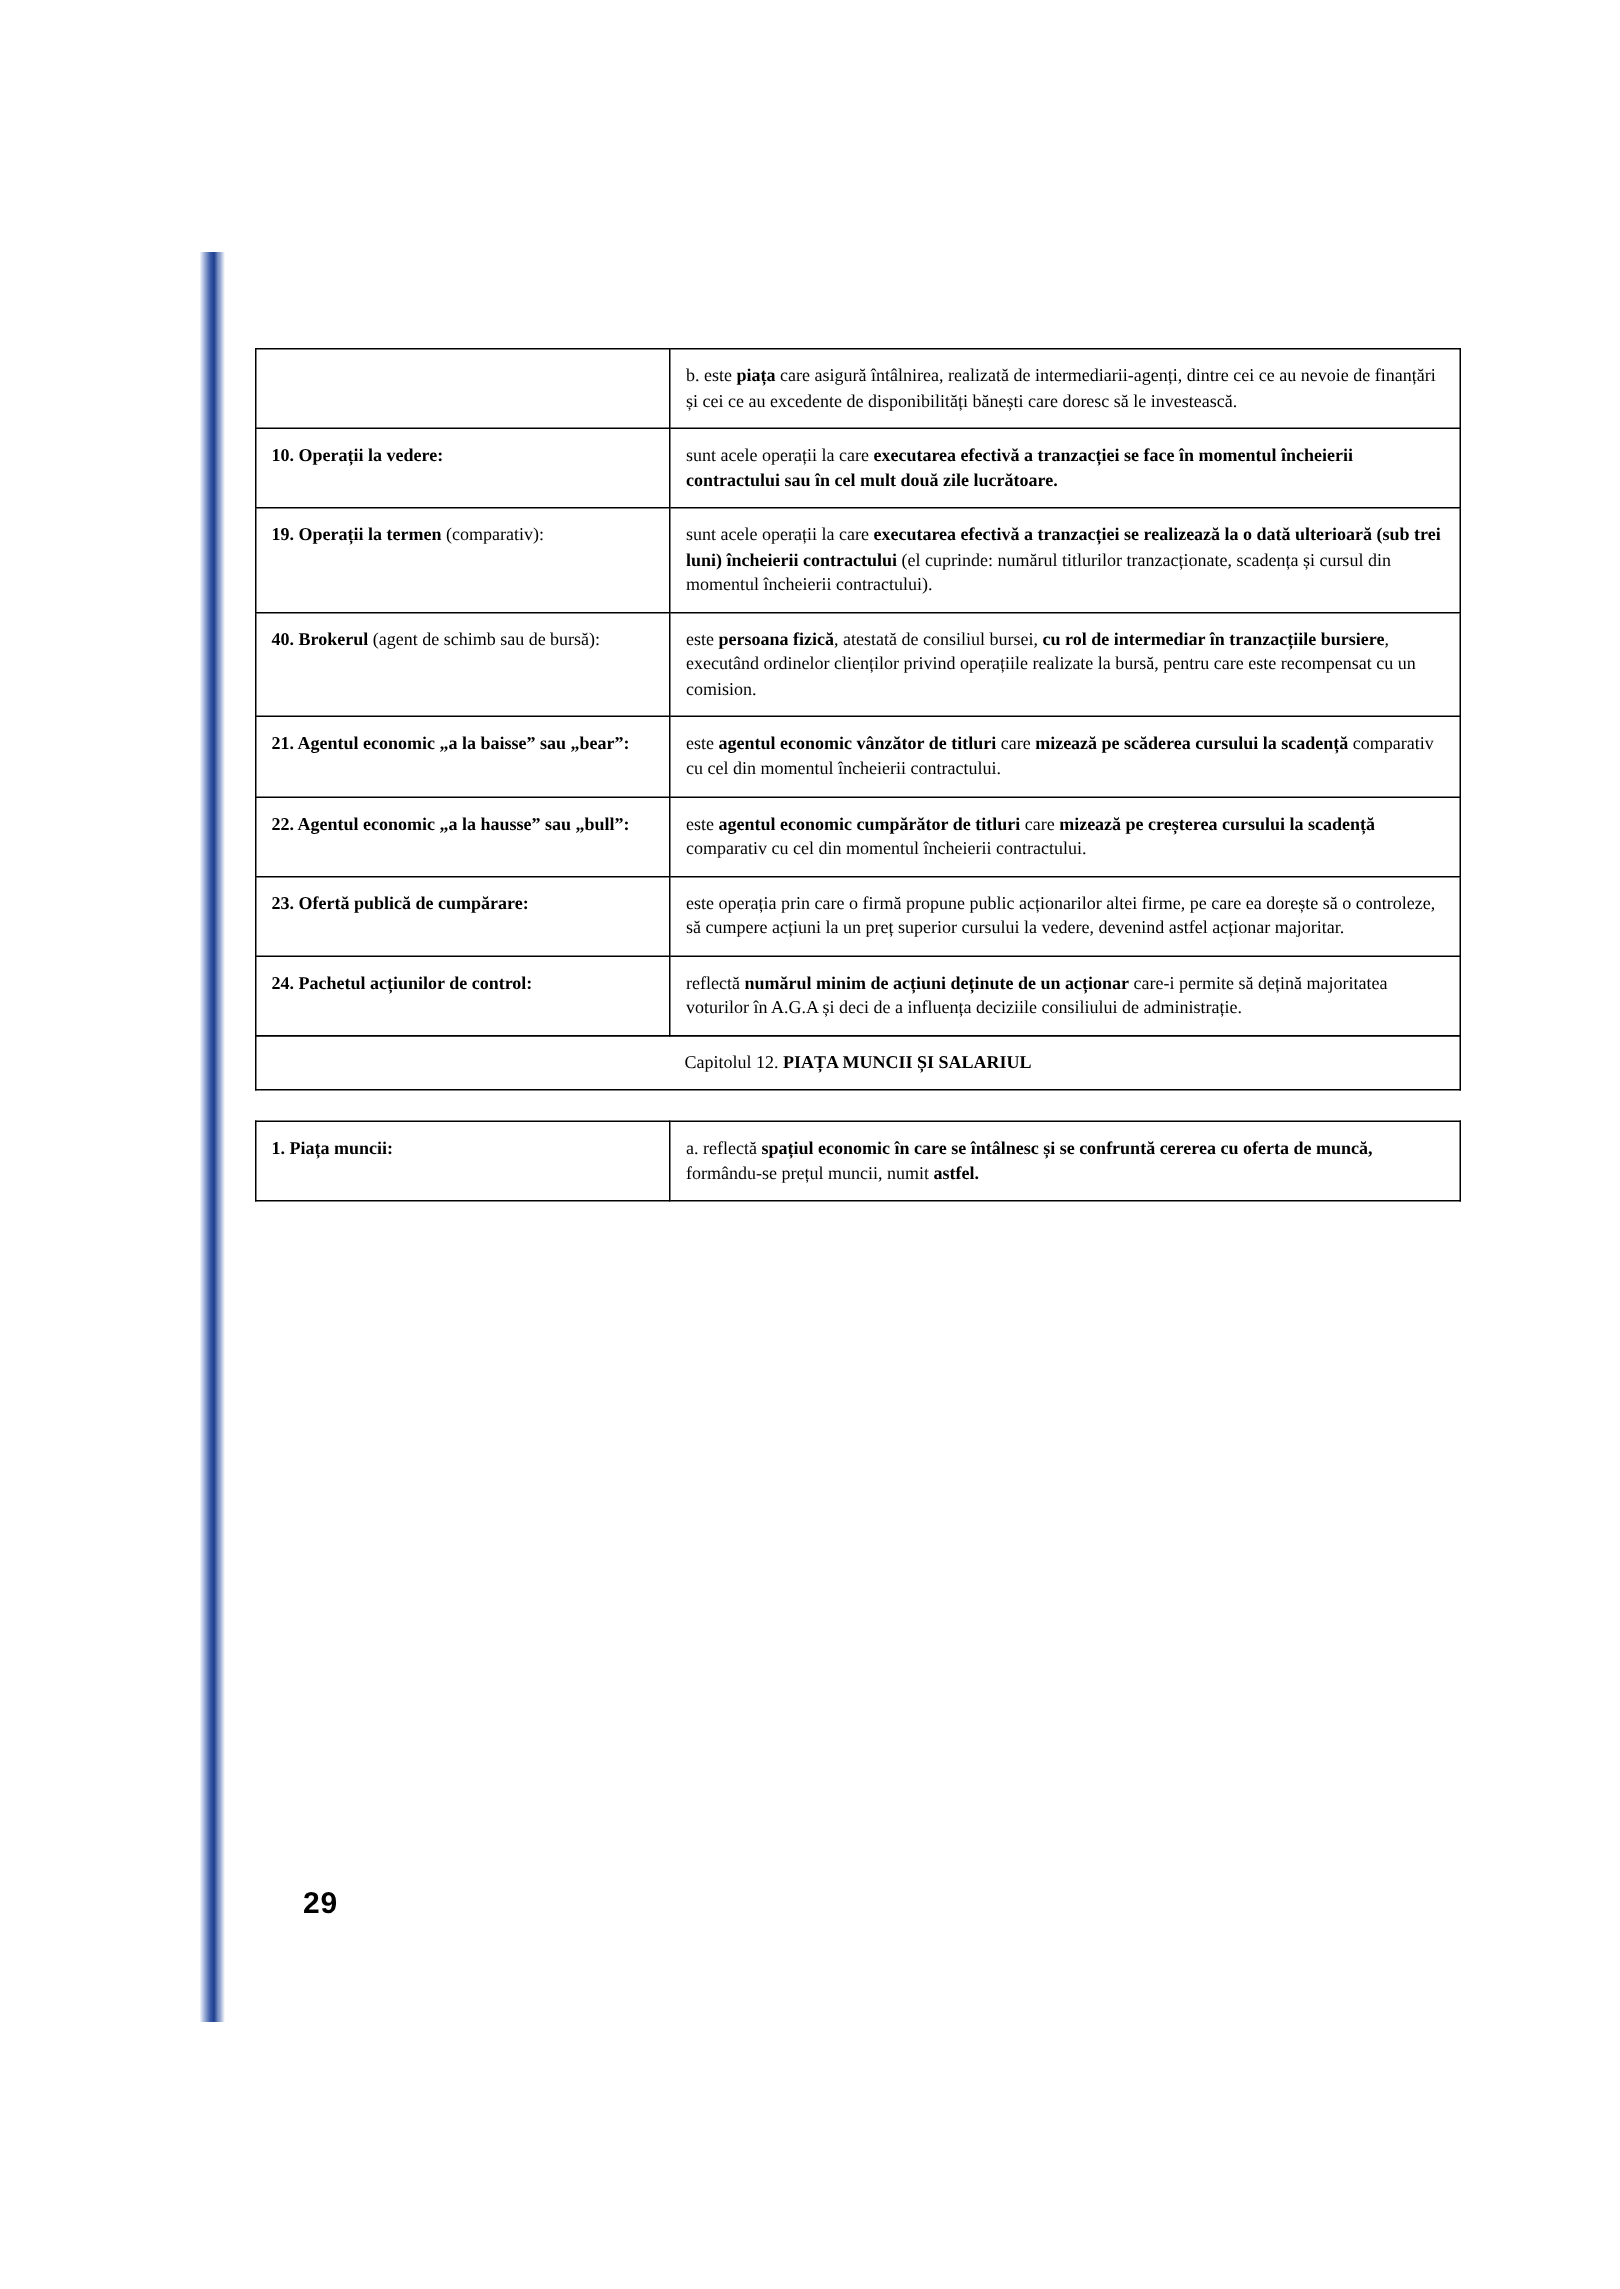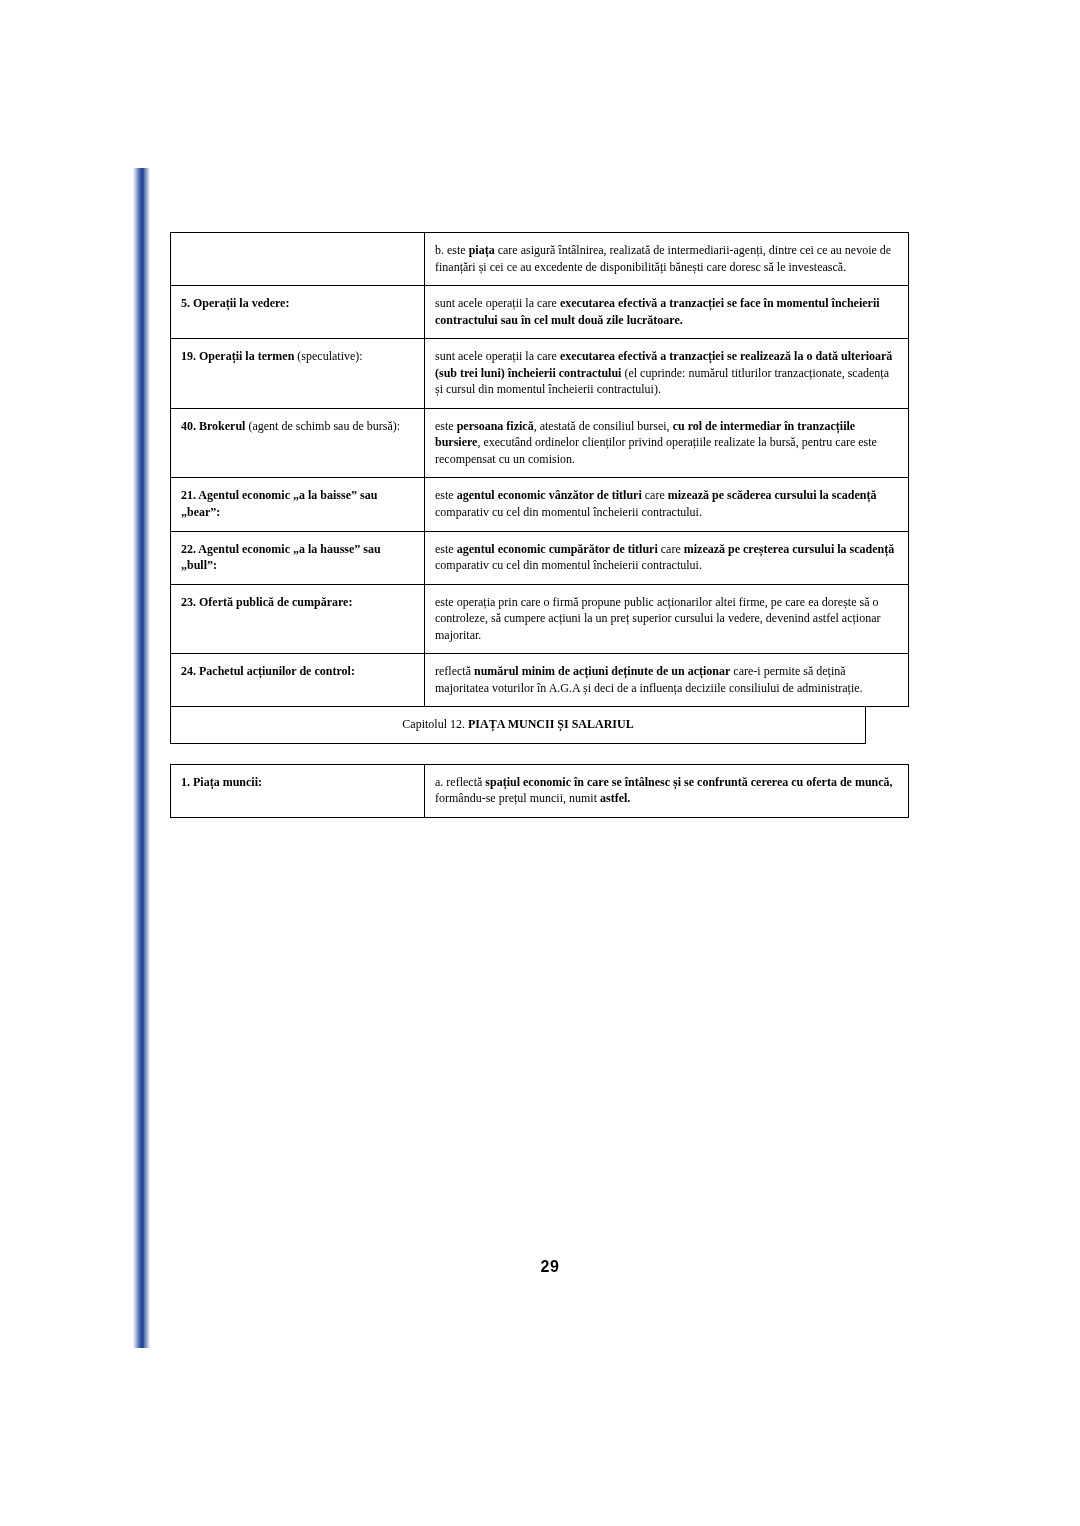--- a/index.html
+++ b/index.html
@@ -36,21 +36,21 @@
 
   .page {
     position: absolute;
     left: 170px;
     top: 232px;
     width: 696px;
   }
 
   table.gloss {
     border-collapse: collapse;
-    width: 696px;
+    width: 804px;
     table-layout: fixed;
   }
   table.gloss td {
     border: 1px solid #000000;
     vertical-align: top;
     padding: 9px 10px 10px 10px;
     font-size: 12px;
     line-height: 1.38;
   }
   td.term {
@@ -65,48 +65,47 @@
     font-size: 19px;
   }
   .b { font-weight: bold; }
   .u { }
 
   .page-number {
     position: absolute;
     left: 170px;
     top: 1258px;
     width: 696px;
-    text-align: center;
     font-family: "Liberation Sans", sans-serif;
     font-weight: bold;
-    font-size: 16px;
+    font-size: 20px;
     letter-spacing: 0.5px;
     padding-left: 32px;
   }
 </style>
 </head>
 <body>
 
 <div class="spine"></div>
 <div class="spine-edge"></div>
 
 <div class="page">
 
   <table class="gloss">
     <tbody id="rows-top">
         <tr>
           <td class="term"></td>
           <td class="def"><span>b. este </span><span class="b">piața</span><span> care asigură întâlnirea, realizată de intermediarii-agenți, dintre cei ce au nevoie de finanțări și cei ce au excedente de disponibilități bănești care doresc să le investească.</span></td>
         </tr>
         <tr>
-          <td class="term"><span class="b">5. Operații la vedere:</span></td>
+          <td class="term"><span class="b">10. Operații la vedere:</span></td>
           <td class="def"><span>sunt acele operații la care </span><span class="b">executarea efectivă a tranzacției se face în momentul încheierii contractului sau în cel mult două zile lucrătoare.</span></td>
         </tr>
         <tr>
-          <td class="term"><span class="b">19. Operații la termen</span><span> (speculative):</span></td>
+          <td class="term"><span class="b">19. Operații la termen</span><span> (comparativ):</span></td>
           <td class="def"><span>sunt acele operații la care </span><span class="b">executarea efectivă a tranzacției se realizează la o dată ulterioară (sub trei luni) încheierii contractului</span><span> (el cuprinde: numărul titlurilor tranzacționate, scadența și cursul din momentul încheierii contractului).</span></td>
         </tr>
         <tr>
           <td class="term"><span class="b">40. Brokerul</span><span> (agent de schimb sau de bursă):</span></td>
           <td class="def"><span>este </span><span class="b">persoana fizică</span><span>, atestată de consiliul bursei, </span><span class="b">cu rol de intermediar în tranzacțiile bursiere</span><span>, executând ordinelor clienților privind operațiile realizate la bursă, pentru care este recompensat cu un comision.</span></td>
         </tr>
         <tr>
           <td class="term"><span class="b">21. Agentul economic „a la baisse” sau „bear”:</span></td>
           <td class="def"><span>este </span><span class="b">agentul economic vânzător de titluri</span><span> care </span><span class="b">mizează pe </span><span class="b u">scăderea</span><span class="b"> cursului la scadență</span><span> comparativ cu cel din momentul încheierii contractului.</span></td>
         </tr>

